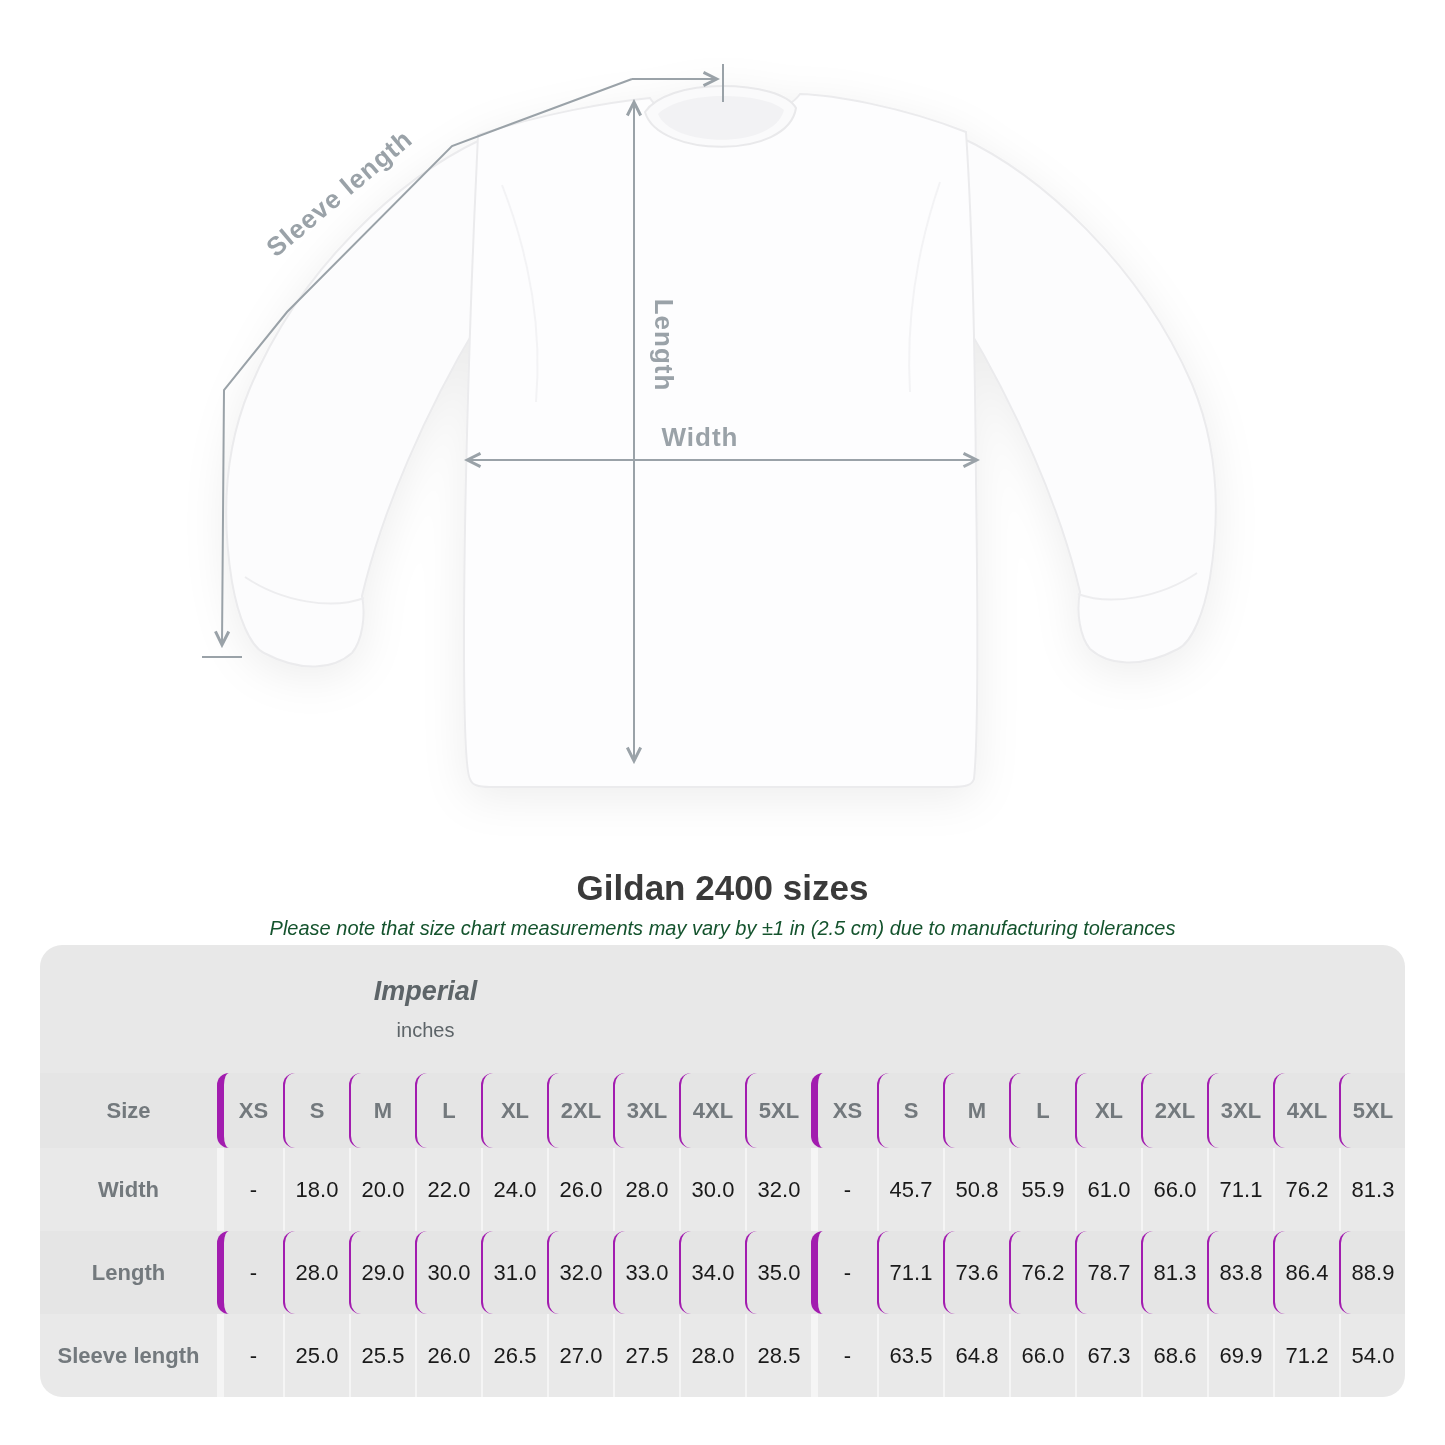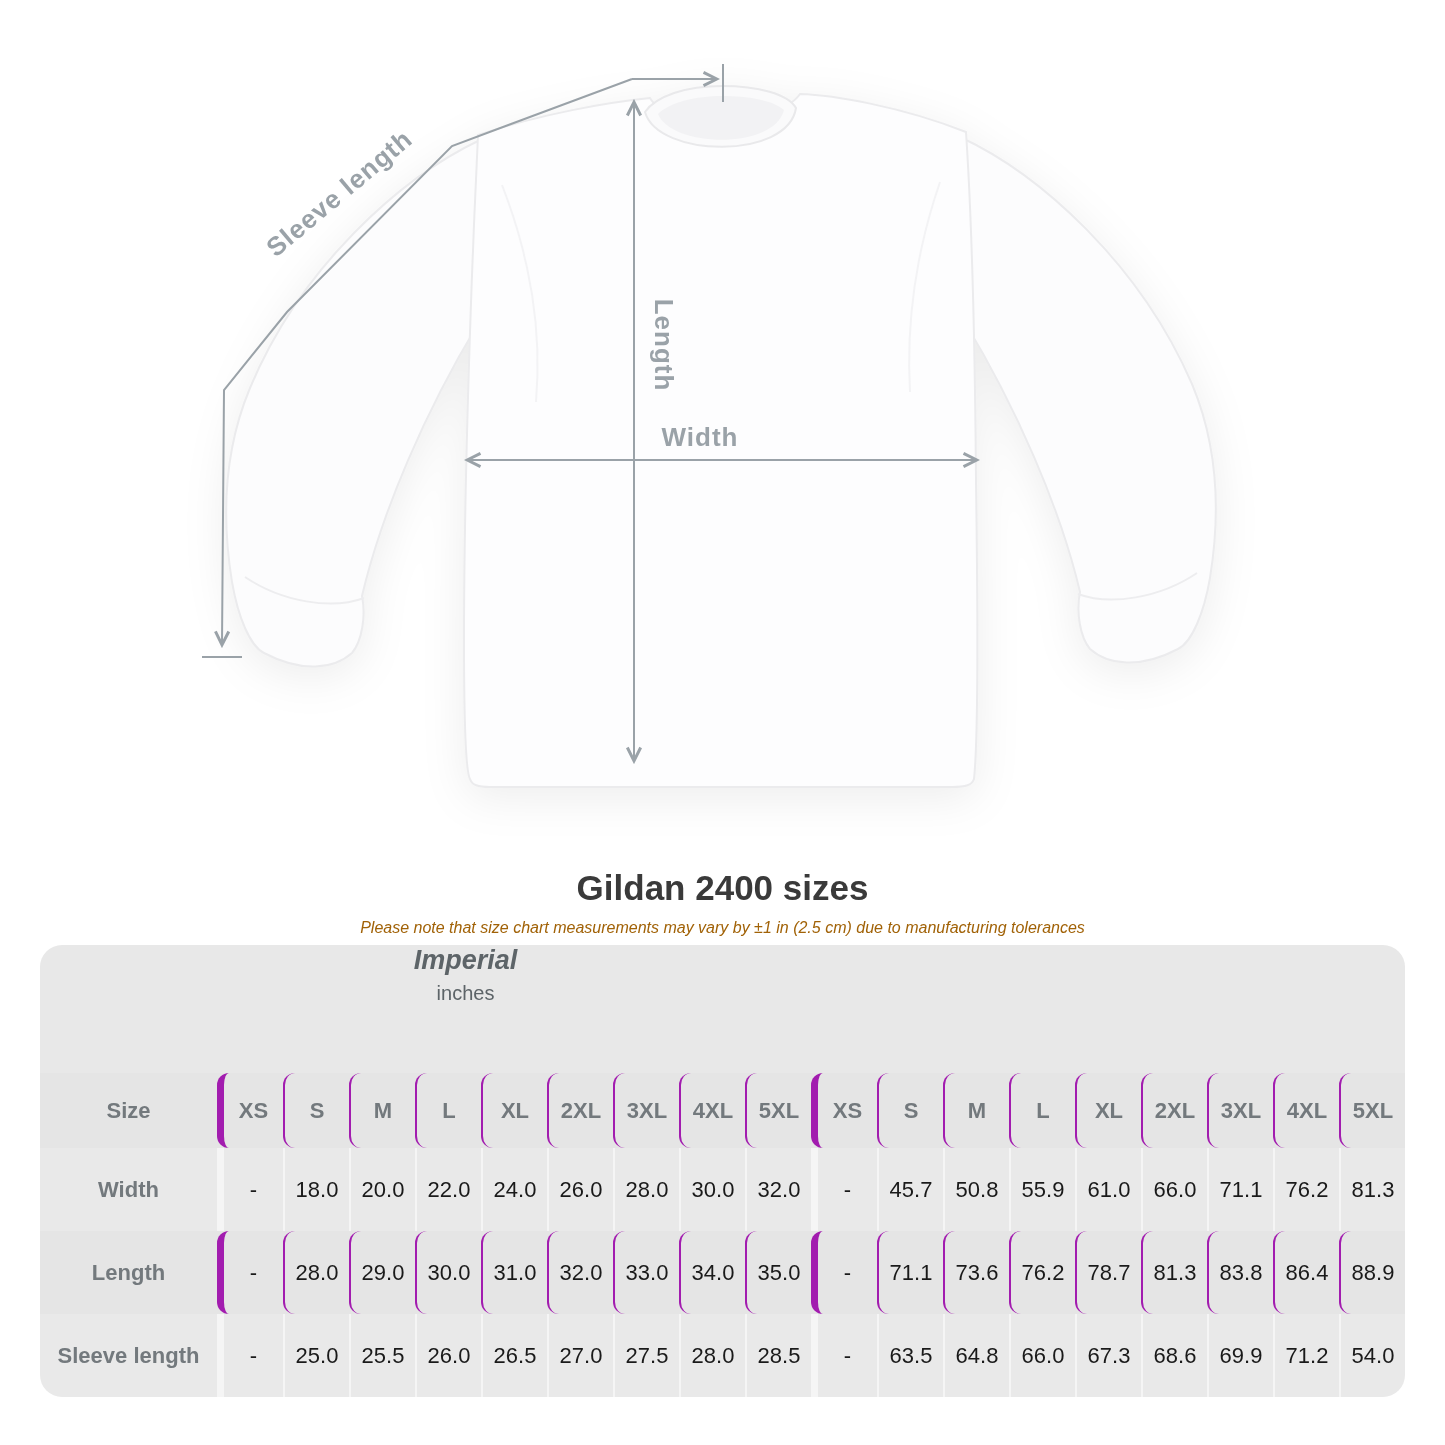--- a/index.html
+++ b/index.html
@@ -37,45 +37,45 @@
   .title-block h1 {
     margin: 0;
     font-size: 35px;
     line-height: 44px;
     font-weight: bold;
     color: #3a3a3a;
   }
   .title-block .subtitle {
     margin: 4px 0 0 0;
     font-style: italic;
-    font-size: 16px;
+    font-size: 20px;
     line-height: 28px;
-    color: #a16207;
+    color: #14532d;
   }
 
   
   .size-table {
     position: absolute;
     top: 945px; left: 40px;
     width: 1365px; height: 452px;
     border-radius: 22px;
     overflow: hidden;
     background: #ffffff;
   }
   .unit-row {
     display: flex;
     height: 128px;
     background: #e8e8e8;
   }
   .unit-cell {
     display: flex;
     flex-direction: column;
     align-items: center;
-    gap: 6px;
-    padding-left: 40px;
+    justify-content: center;
+    gap: 12px;
   }
   .unit-cell.imperial { width: 771px; }
   .unit-cell.metric   { width: 594px; }
   .unit-name {
     font-weight: bold;
     font-style: italic;
     font-size: 27px;
     color: #5d6468;
   }
   .unit-sub {

